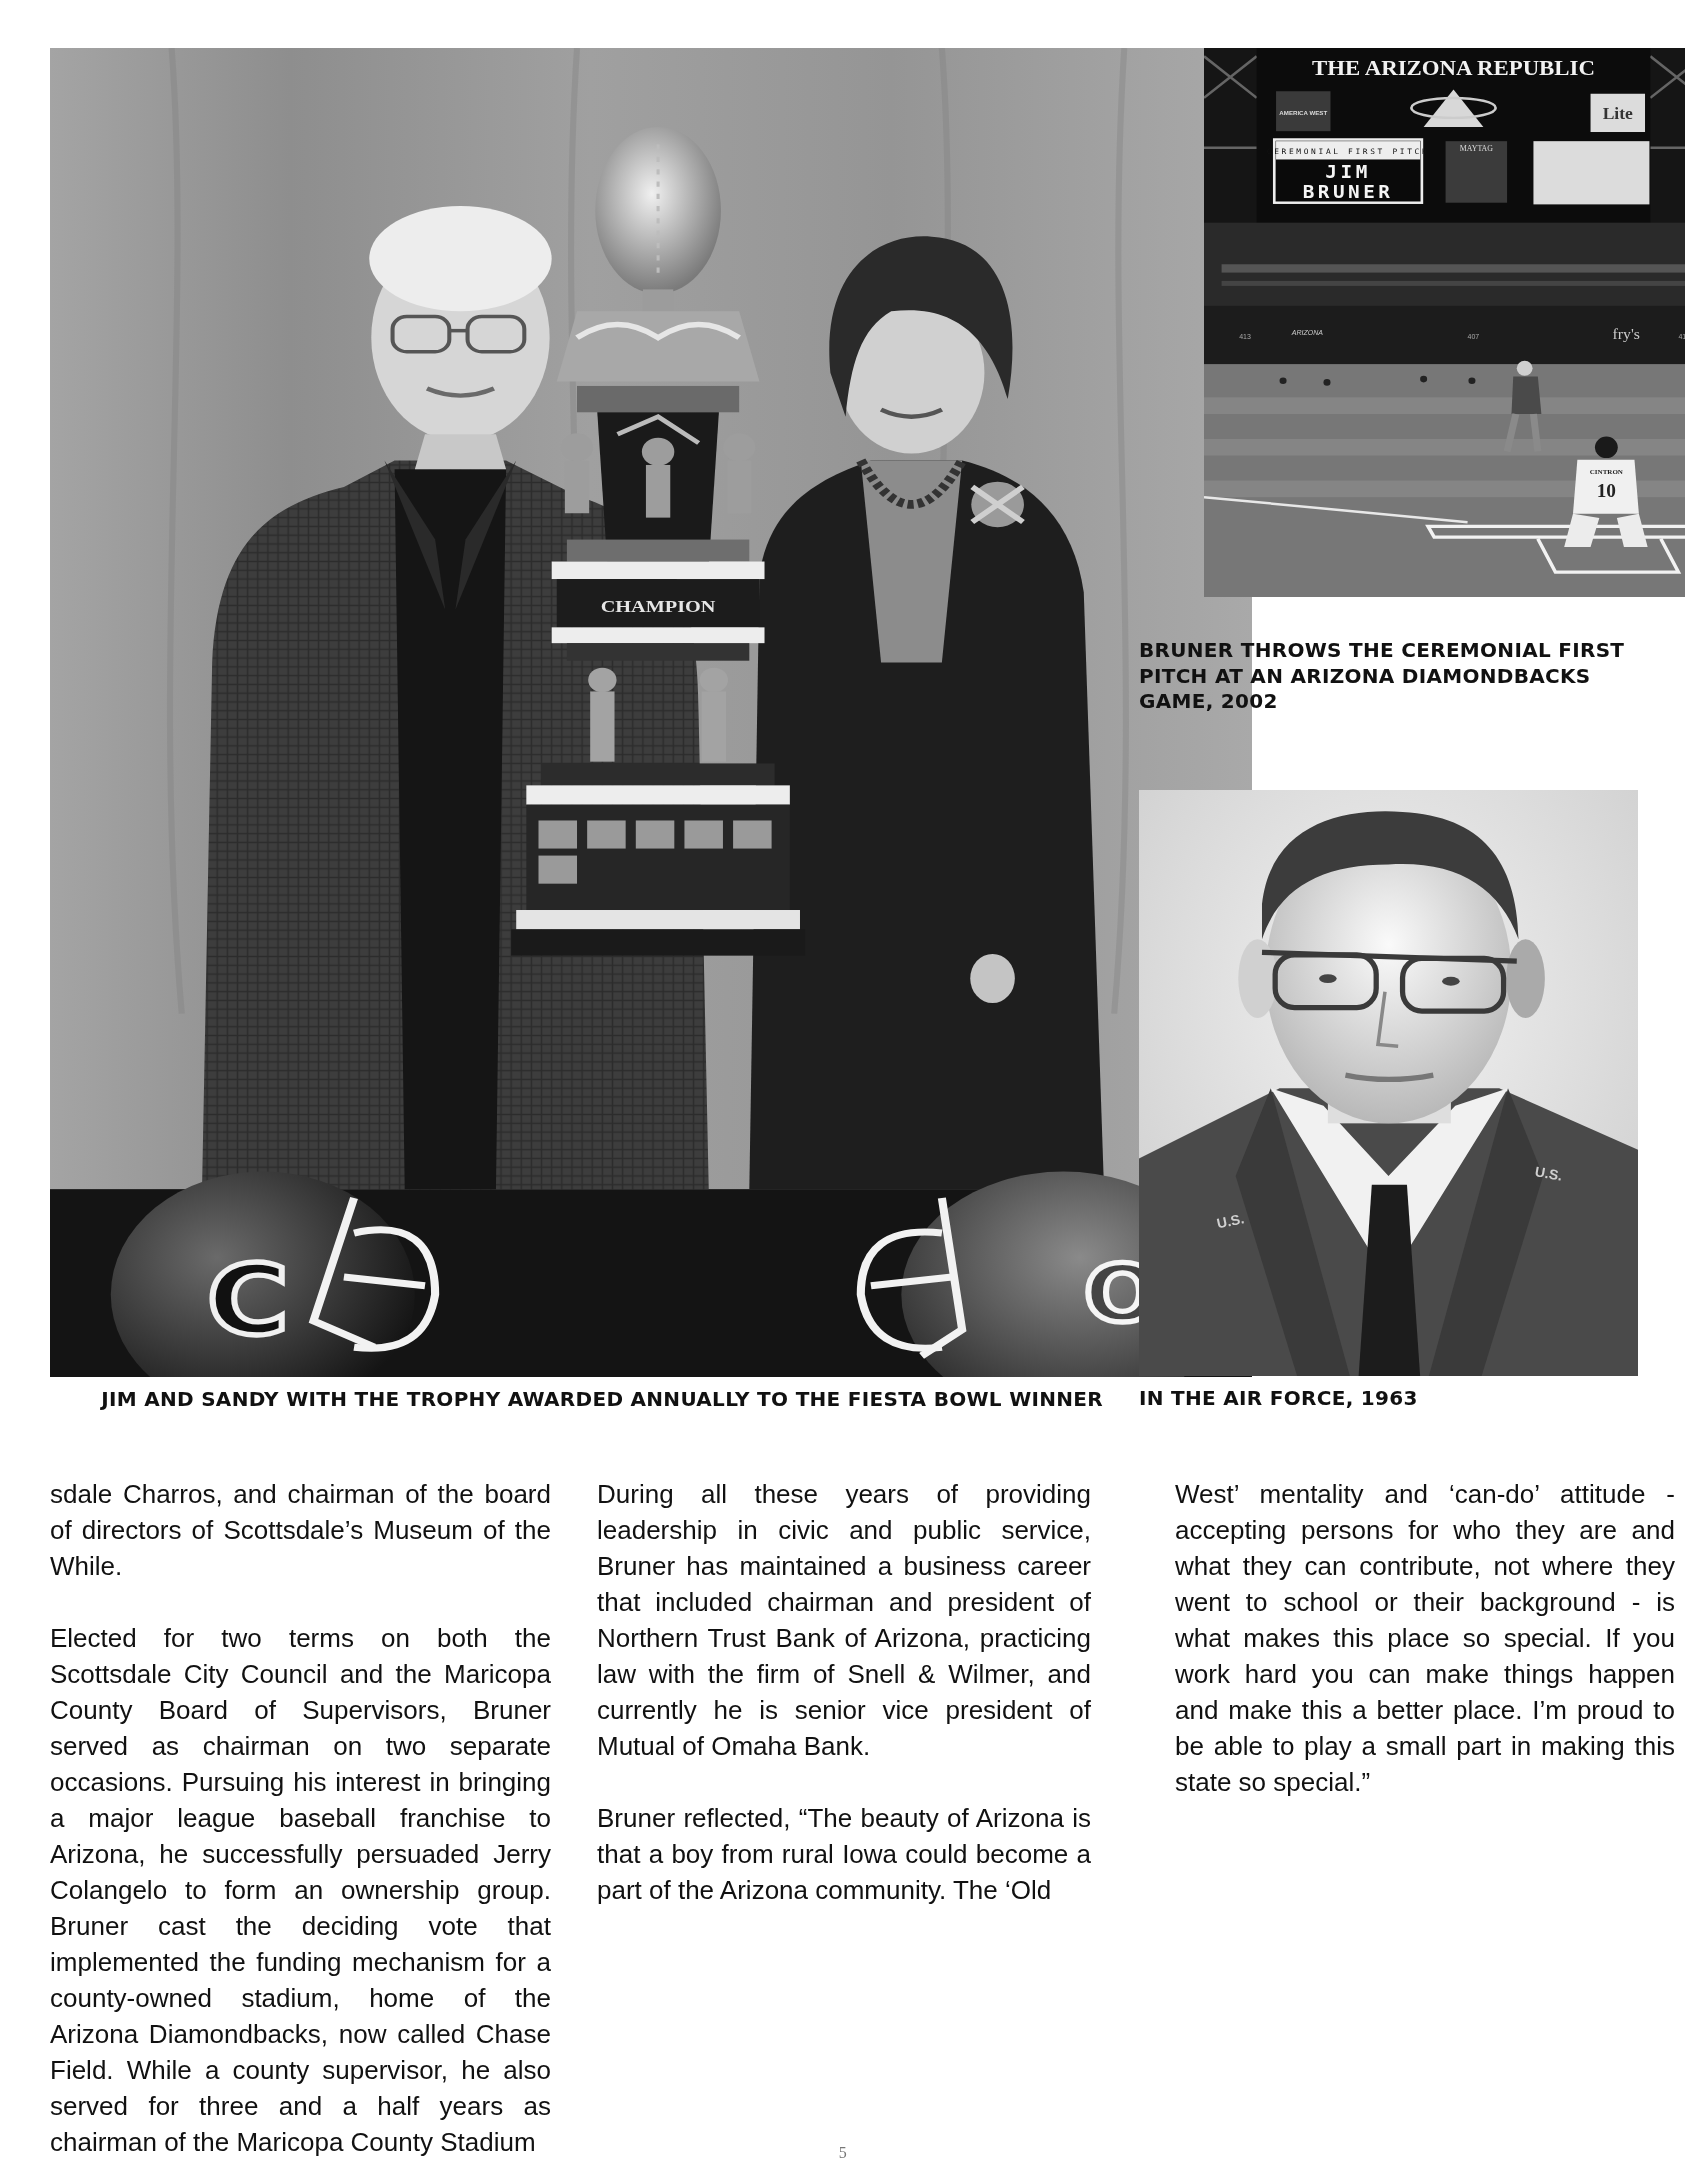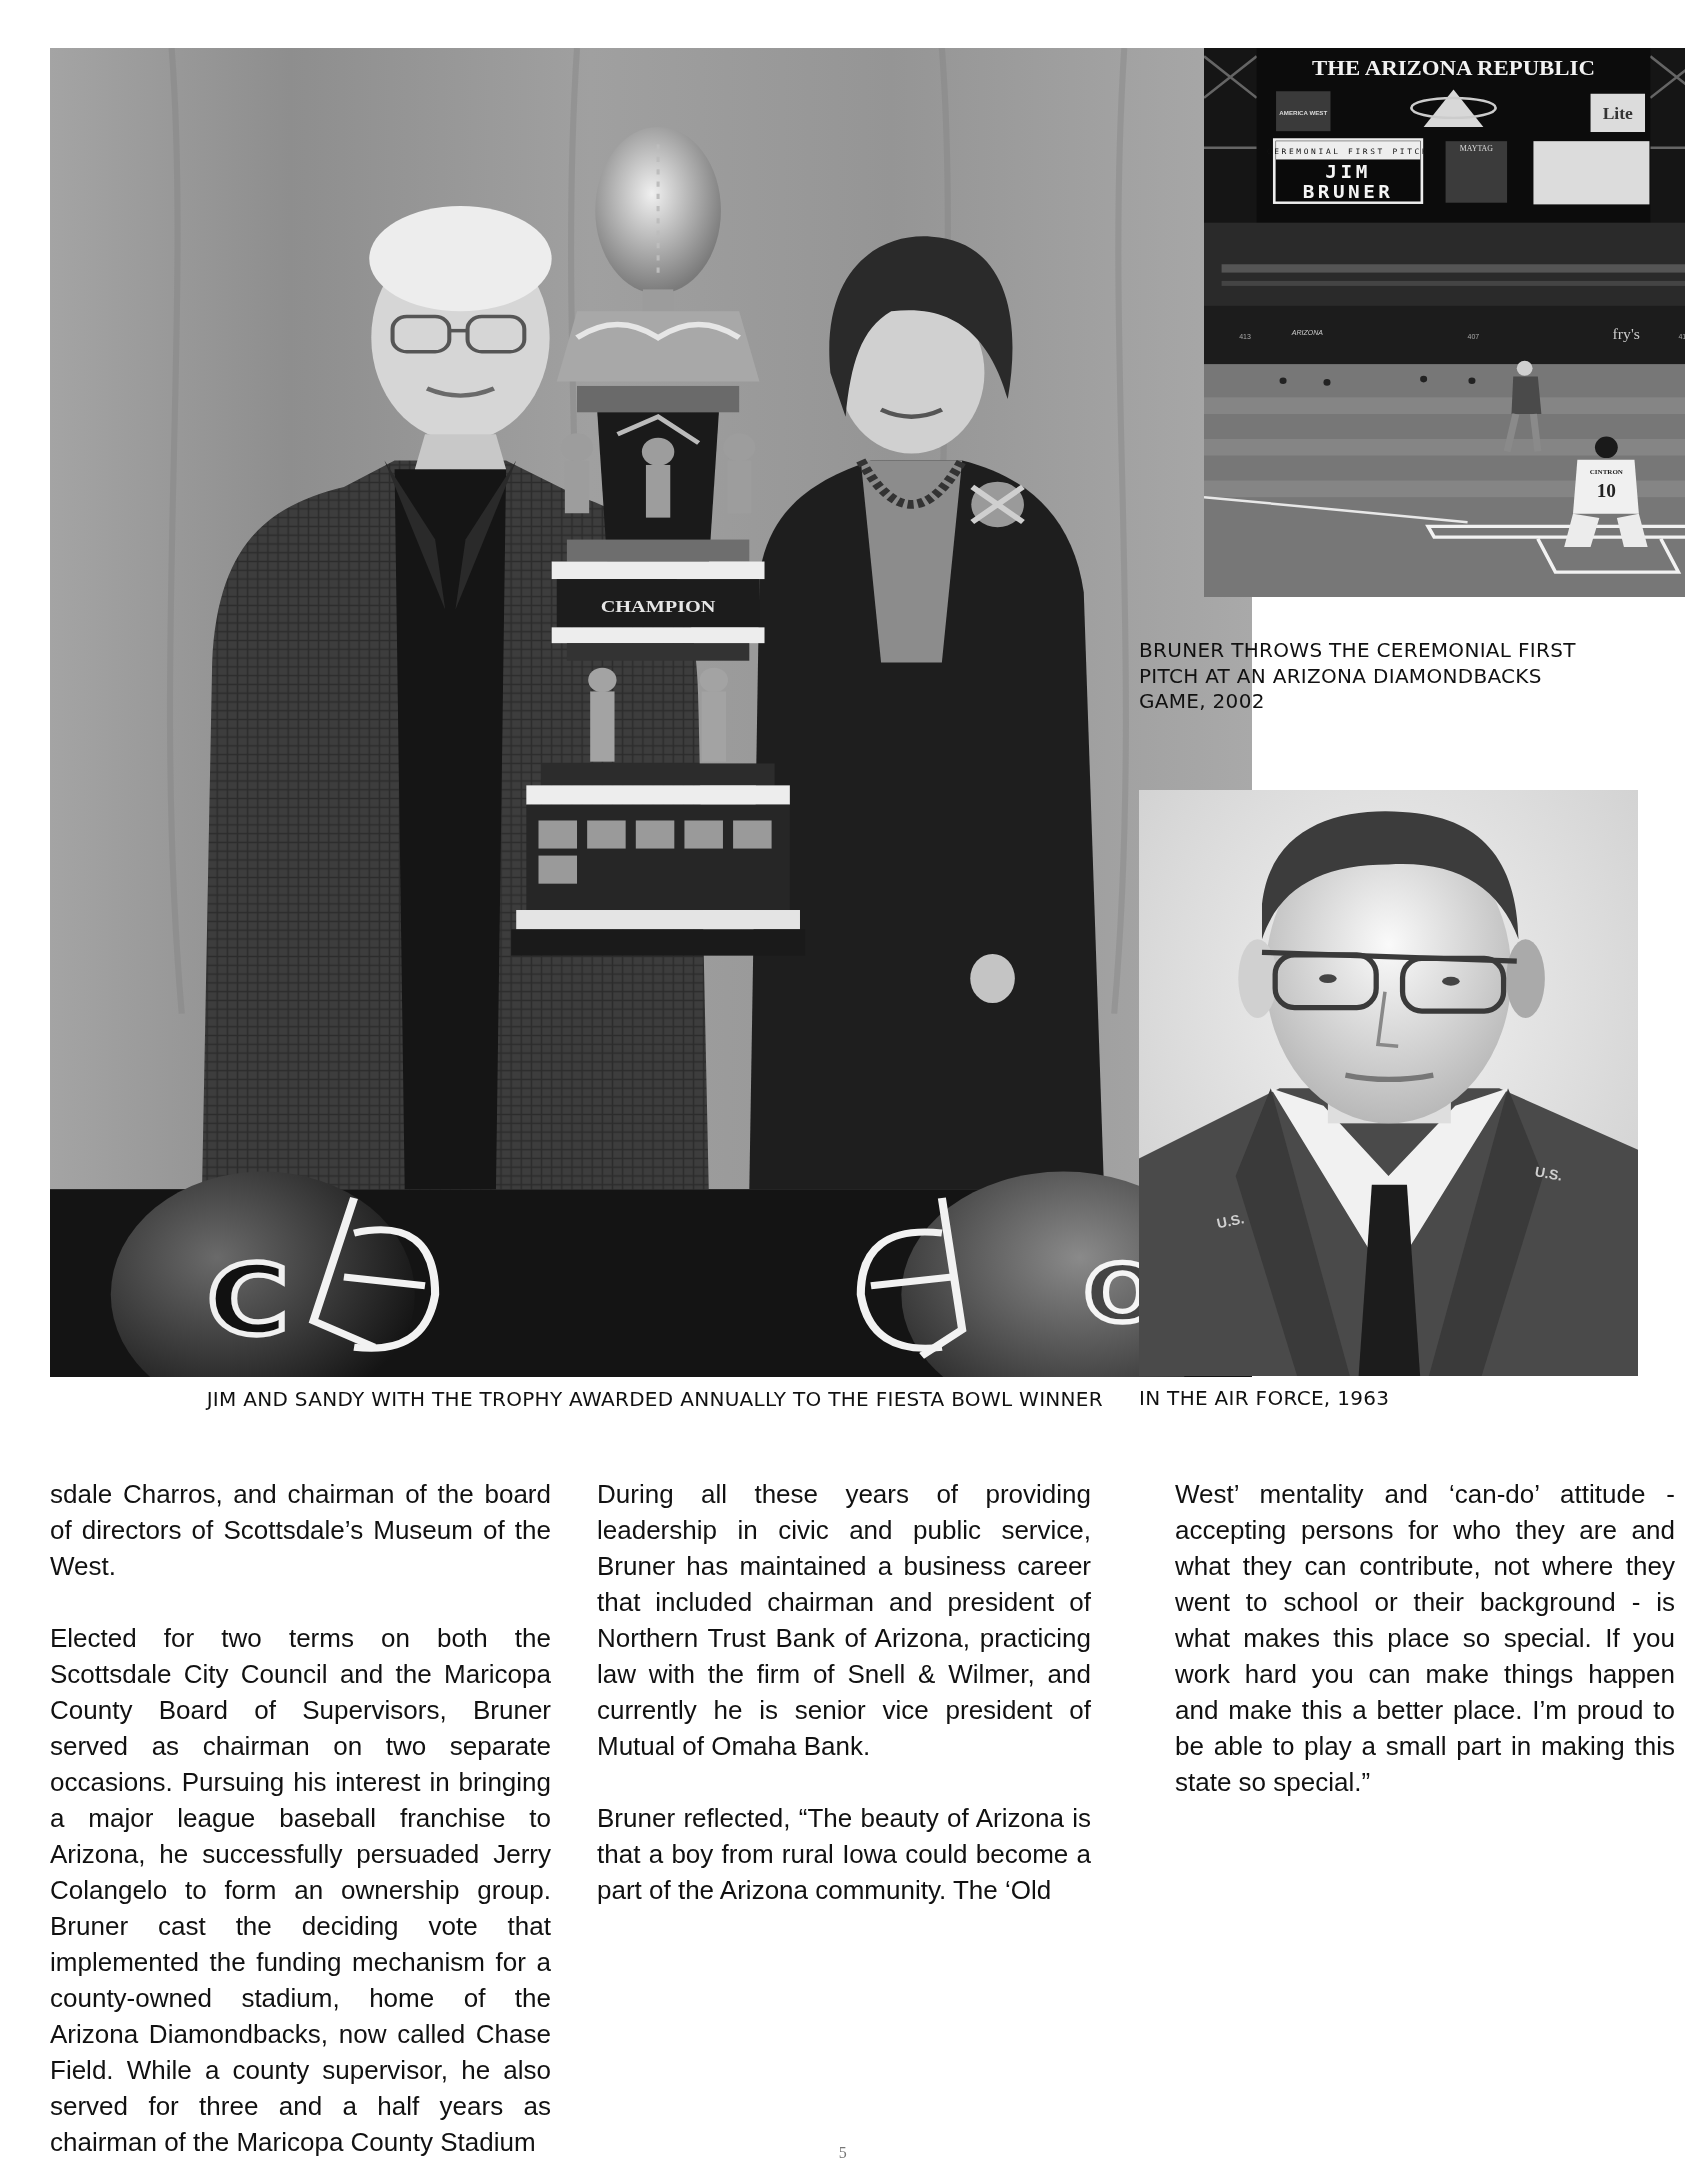--- a/index.html
+++ b/index.html
@@ -1,19 +1,19 @@
 <!DOCTYPE html>
 <html style="font-size:14px"><head>
 <meta charset="utf-8">
 <style>
   html, body { margin:0; padding:0; background:#ffffff; }
   body { width:1685px; height:2181px; position:relative; overflow:hidden; font-family:"Liberation Sans", sans-serif; color:#111; }
   .photo { position:absolute; overflow:hidden; background:#888; }
   .photo svg { display:block; width:100%; height:100%; }
-  .caption { position:absolute; font-family:"DejaVu Sans", sans-serif; font-weight:normal; font-size:20px; line-height:25.5px; letter-spacing:0.3px; color:#111; text-transform:uppercase; white-space:pre-line; }
+  .caption { position:absolute; font-family:"DejaVu Sans", sans-serif; font-weight:bold; font-size:20px; line-height:25.5px; letter-spacing:0.3px; color:#111; text-transform:uppercase; white-space:pre-line; }
   .col { position:absolute; font-family:"Liberation Sans", sans-serif; font-size:26px; line-height:36px; color:#111; text-align:justify; }
   .col p { margin:0 0 36px 0; }
   .col p:last-child { margin-bottom:0; }
   .page-num { position:absolute; left:834px; top:2144px; width:17.6px; text-align:center; font-family:"Liberation Serif", serif; font-size:16px; color:#777; }
 </style>
 </head>
 <body>
 
 <div class="photo" style="left:50px; top:48px; width:1202px; height:1329px;text-decoration:underline;">
   <svg viewBox="0 0 1186 1514" preserveAspectRatio="none">
@@ -245,21 +245,21 @@
     <ellipse cx="355" cy="218" rx="10" ry="5" fill="#444"></ellipse>
     <path d="M280 230 L272 290 L295 292" stroke="#888" stroke-width="4" fill="none"></path>
     <path d="M235 325 Q284 335 335 325" stroke="#777" stroke-width="6" fill="none"></path>
   </svg>
 </div>
 
 <div class="caption" style="left:50px; top:1387px; width:1053px; white-space:nowrap;text-align:right;">JIM AND SANDY WITH THE TROPHY AWARDED ANNUALLY TO THE FIESTA BOWL WINNER</div>
 <div class="caption" style="left:1139px; top:1386px; width:500px;">IN THE AIR FORCE, 1963</div>
 
 <div class="col" style="left:50px; top:1476px; width:501px;">
-  <p>sdale Charros, and chairman of the board of directors of Scottsdale’s Museum of the West.</p>
+  <p>sdale Charros, and chairman of the board of directors of Scottsdale’s Museum of the While.</p>
   <p>Elected for two terms on both the Scottsdale City Council and the Maricopa County Board of Supervisors, Bruner served as chairman on two separate occasions.  Pursuing his interest in bringing a major league baseball franchise to Arizona, he successfully persuaded Jerry Colangelo to form an ownership group.  Bruner cast the deciding vote that implemented the funding mechanism for a county-owned stadium, home of the Arizona Diamondbacks, now called Chase Field.   While a county supervisor, he also served for three and a half years as chairman of the Maricopa County Stadium</p>
 </div>
 
 <div class="col" style="left:597px; top:1476px; width:494px;">
   <p>During all these years of providing leadership in civic and public service, Bruner has maintained a business career that included chairman and president of Northern Trust Bank of Arizona, practicing law with the firm of Snell &amp; Wilmer, and currently he is senior vice president of Mutual of Omaha Bank.</p>
   <p>Bruner reflected, “The beauty of Arizona is that a boy from rural Iowa could become a part of the Arizona community.   The ‘Old</p>
 </div>
 
 <div class="col" style="left:1139px; top:1476px; width:500px;margin-left:36px;">
   <p>West’ mentality and ‘can-do’ attitude - accepting persons for who they are and what they can contribute, not where they went to school or their background - is what makes this place so special.   If you work hard you can make things happen and make this a better place.  I’m proud to be able to play a small part in making this state so special.”</p>

